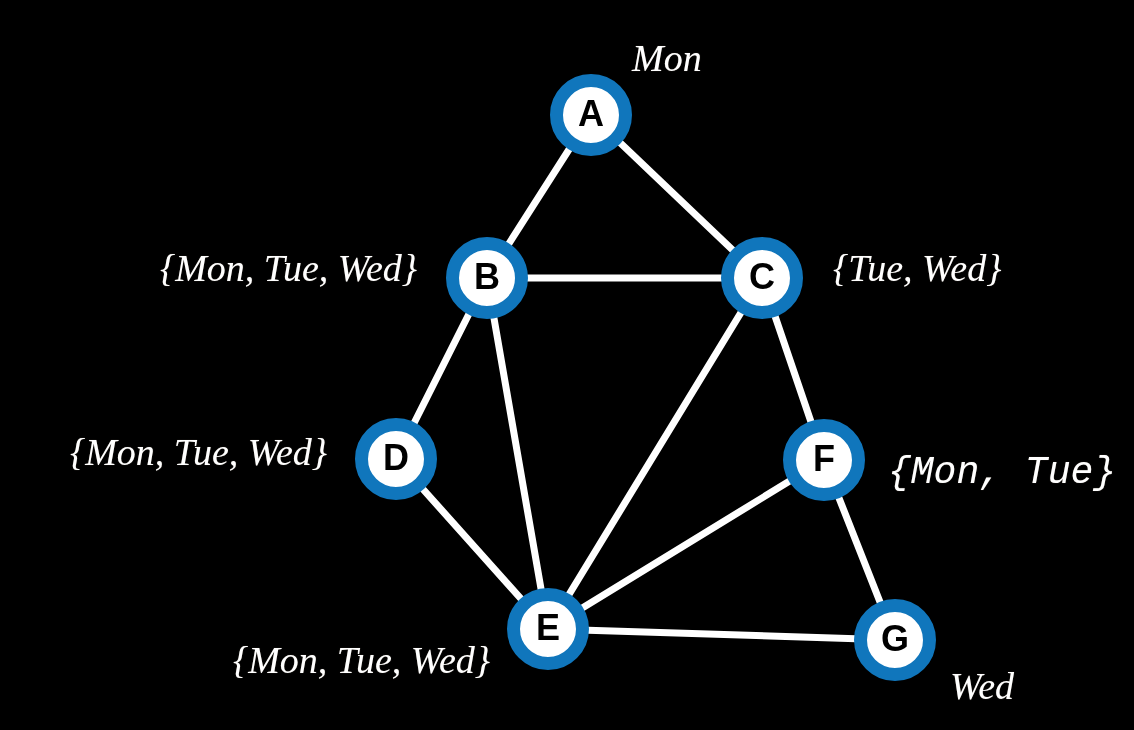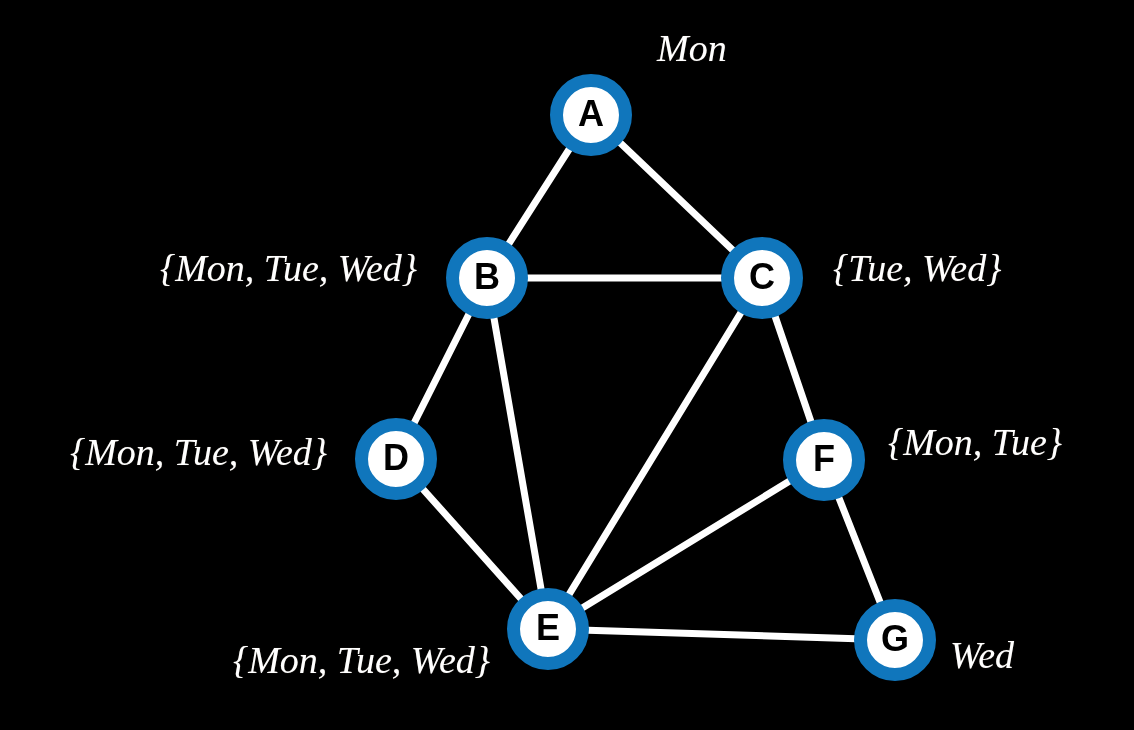--- a/index.html
+++ b/index.html
@@ -86,21 +86,21 @@
   <div class="node" style="left:507px; top:588px;">
     <span class="letter">E</span>
   </div>
   <div class="node" style="left:783px; top:419px;">
     <span class="letter">F</span>
   </div>
   <div class="node" style="left:854px; top:599px;">
     <span class="letter">G</span>
   </div>
 
-  <div class="domain-label" style="left:632px; top:48px;margin-left:25px;">Mon</div>
+  <div class="domain-label" style="left:632px; top:58px;">Mon</div>
   <div class="domain-label" style="right:717px; top:268px;">{Mon, Tue, Wed}</div>
   <div class="domain-label" style="left:833px; top:268px;font-style:italic;">{Tue, Wed}</div>
   <div class="domain-label" style="right:807px; top:452px;">{Mon, Tue, Wed}</div>
   <div class="domain-label" style="right:644px; top:660px;">{Mon, Tue, Wed}</div>
-  <div class="domain-label" style="left:888px; top:442px;">{Mon, Tue}</div>
-  <div class="domain-label" style="left:950px; top:655px;">Wed</div>
+  <div class="domain-label" style="left:888px; top:473px;font-family:Liberation Mono, monospace;">{Mon, Tue}</div>
+  <div class="domain-label" style="left:950px; top:686px;">Wed</div>
 
 </div>
 
 </body></html>

